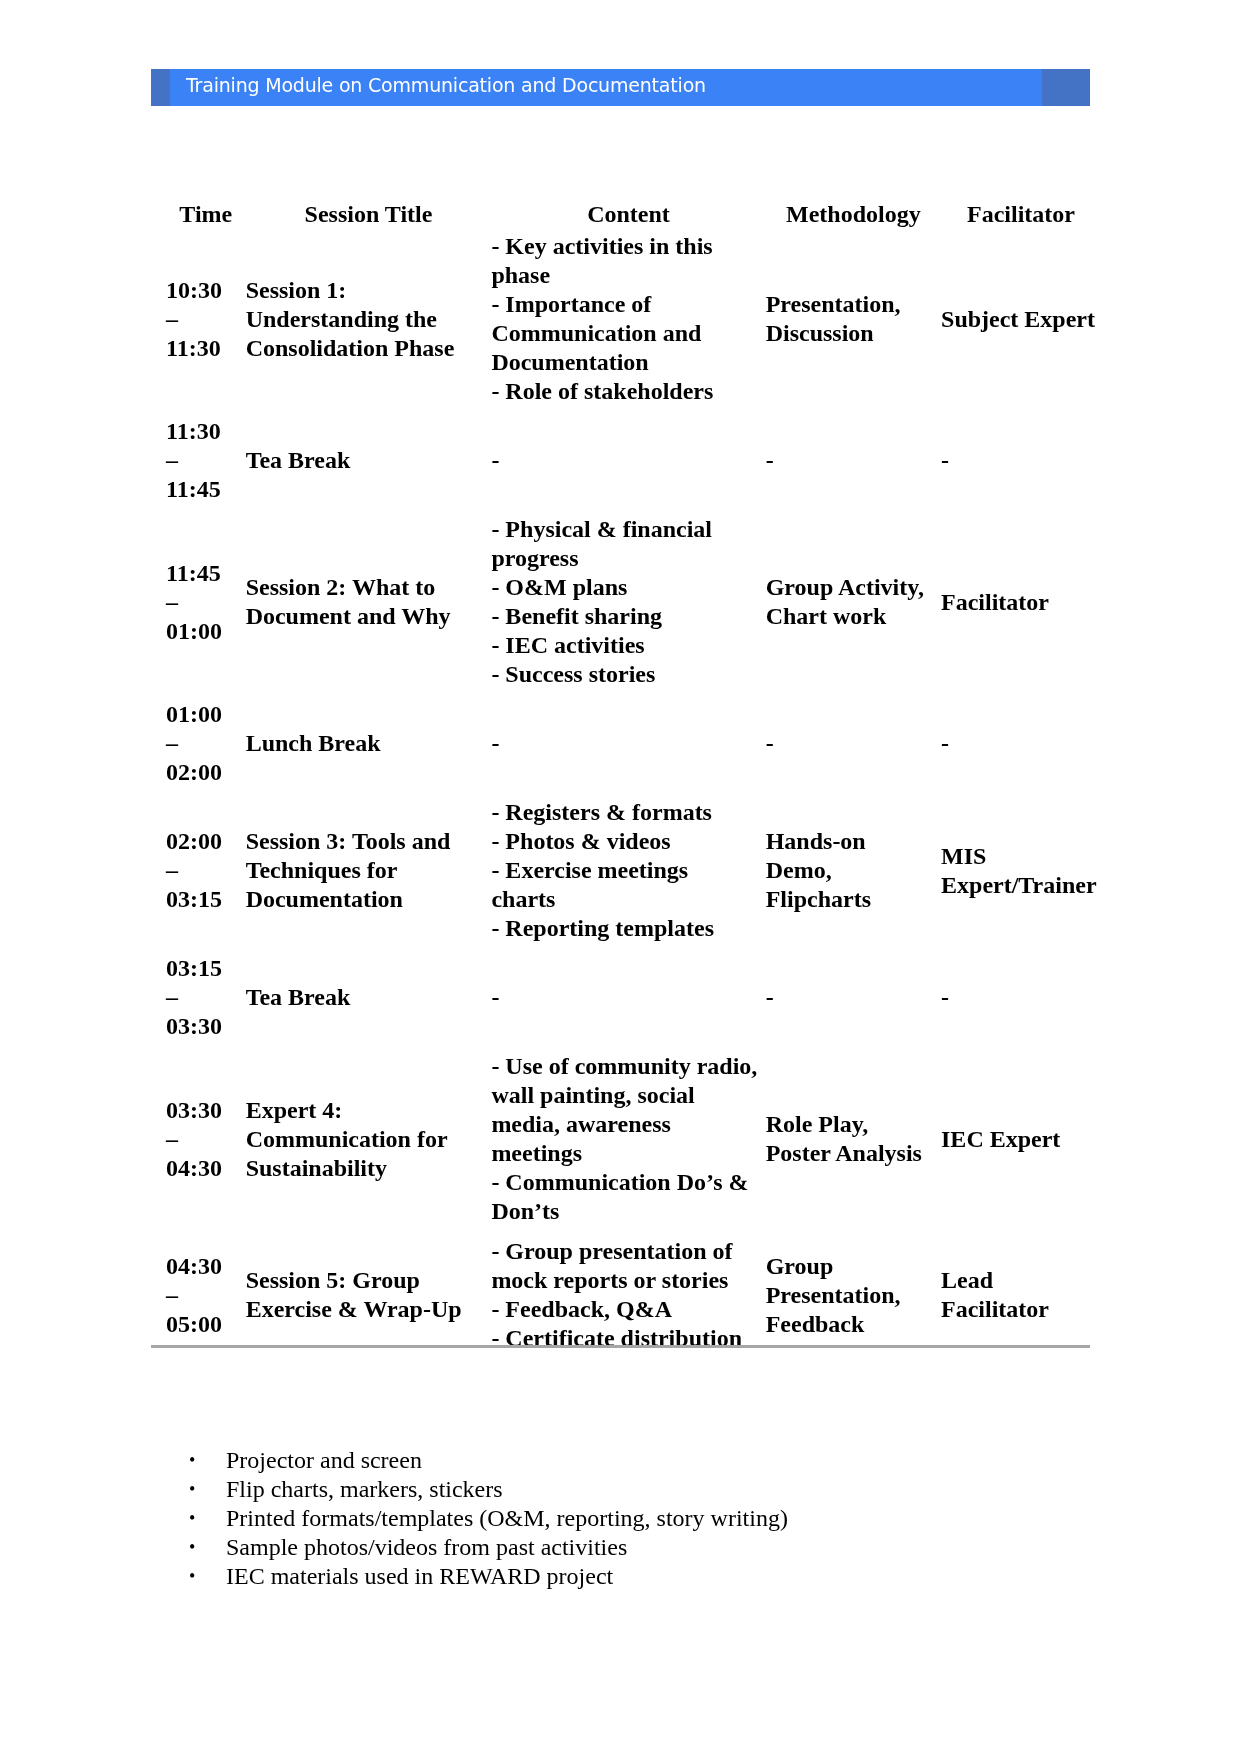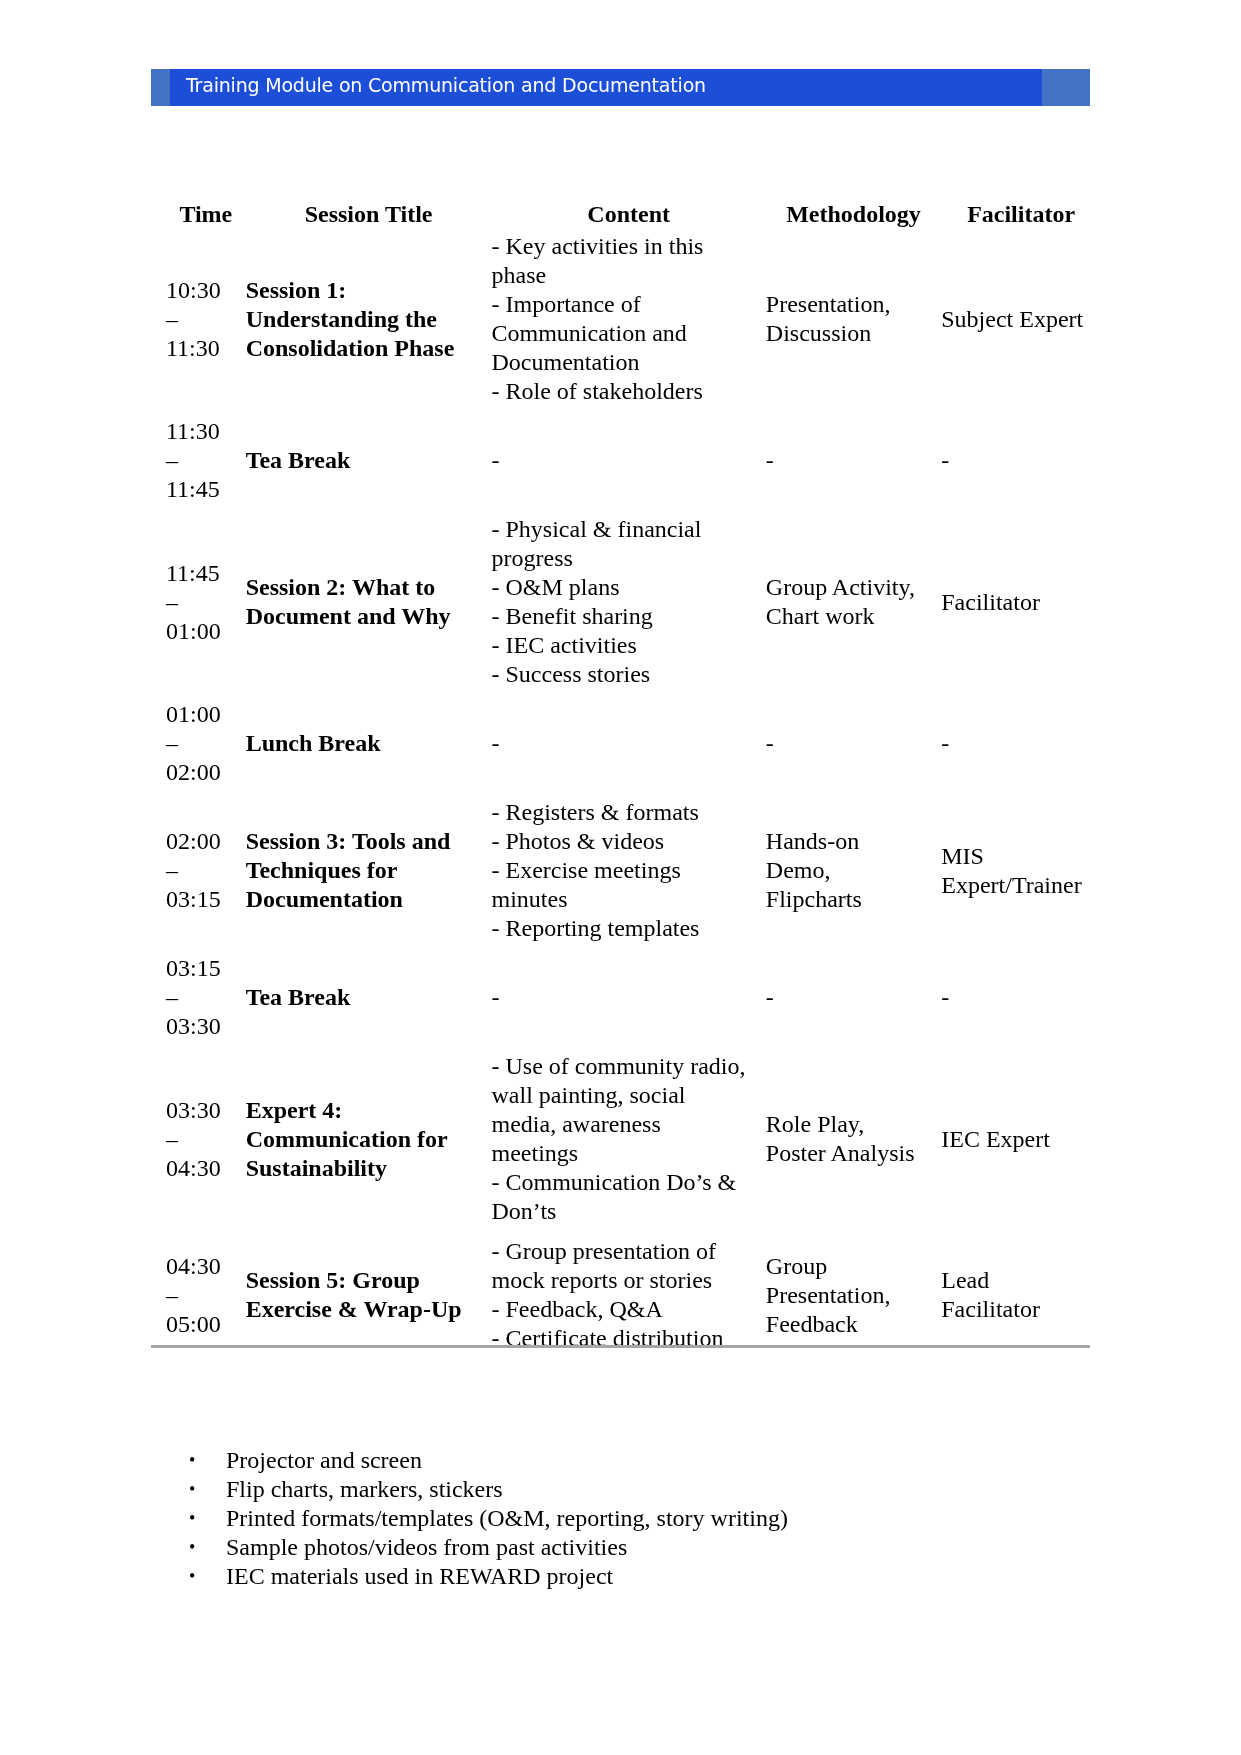--- a/index.html
+++ b/index.html
@@ -1,42 +1,42 @@
 <!DOCTYPE html>
 <html><head>
 <meta charset="utf-8">
 <style>
   html, body { margin: 0; padding: 0; background: #ffffff; }
   body { width: 1241px; height: 1755px; position: relative; overflow: hidden; }
   .page { position: absolute; left: 0; top: 0; width: 1241px; height: 1755px; }
 
   .header-bar {
     position: absolute; left: 151px; top: 69px; width: 939px; height: 37px;
-    background: #1d4ed8;
+    background: #3b82f6;
   }
   .header-bar .stripe-left {
     position: absolute; left: 0; top: 0; width: 19px; height: 37px; background: #4472c4;
   }
   .header-bar .stripe-right {
     position: absolute; right: 0; top: 0; width: 48px; height: 37px; background: #4472c4;
   }
   .header-bar .title {
     position: absolute; left: 35px; top: 5px;
     font-family: "DejaVu Sans", sans-serif; font-size: 19px; color: #ffffff;
     letter-spacing: -0.2px; white-space: nowrap;
   }
 
   .schedule {
     position: absolute; left: 151px; top: 196px; width: 939px;
     border-collapse: collapse;
     font-family: "Liberation Serif", serif; font-size: 24px; line-height: 29px; color: #000; margin-left: 11px;
   }
   .schedule th, .schedule td { padding: 0; vertical-align: middle; text-align: left; }
   .schedule th { font-weight: bold; text-align: center; height: 36px; vertical-align: middle; padding-bottom: 0; }
-  .schedule td { padding-top: 0; padding-bottom: 11px; }
+  .schedule td { padding-top: 0; padding-bottom: 11px; font-weight: bold; }
   .schedule tr.row td { padding-top: 0; }
   .col-time { width: 80px; padding-left: 4px !important; }
   .col-title { width: 247px; }
   .col-content { width: 276px; }
   .col-method { width: 176px; }
   .col-fac { width: 160px; }
   .schedule td.col-title { font-weight: bold; }
   .schedule td .line { display: block; }
   .schedule tr.row td.col-time { padding-left: 4px; }
 
@@ -185,21 +185,21 @@
           </td>
           <td class="col-title">
             <span class="line">Session 3: Tools and</span>
             <span class="line">Techniques for</span>
             <span class="line">Documentation</span>
           </td>
           <td class="col-content">
             <span class="line">- Registers &amp; formats</span>
             <span class="line">- Photos &amp; videos</span>
             <span class="line">- Exercise meetings</span>
-            <span class="line">minutes</span>
+            <span class="line">charts</span>
             <span class="line">- Reporting templates</span>
           </td>
           <td class="col-method">
             <span class="line">Hands-on</span>
             <span class="line">Demo,</span>
             <span class="line">Flipcharts</span>
           </td>
           <td class="col-fac">
             <span class="line">MIS</span>
             <span class="line">Expert/Trainer</span>

